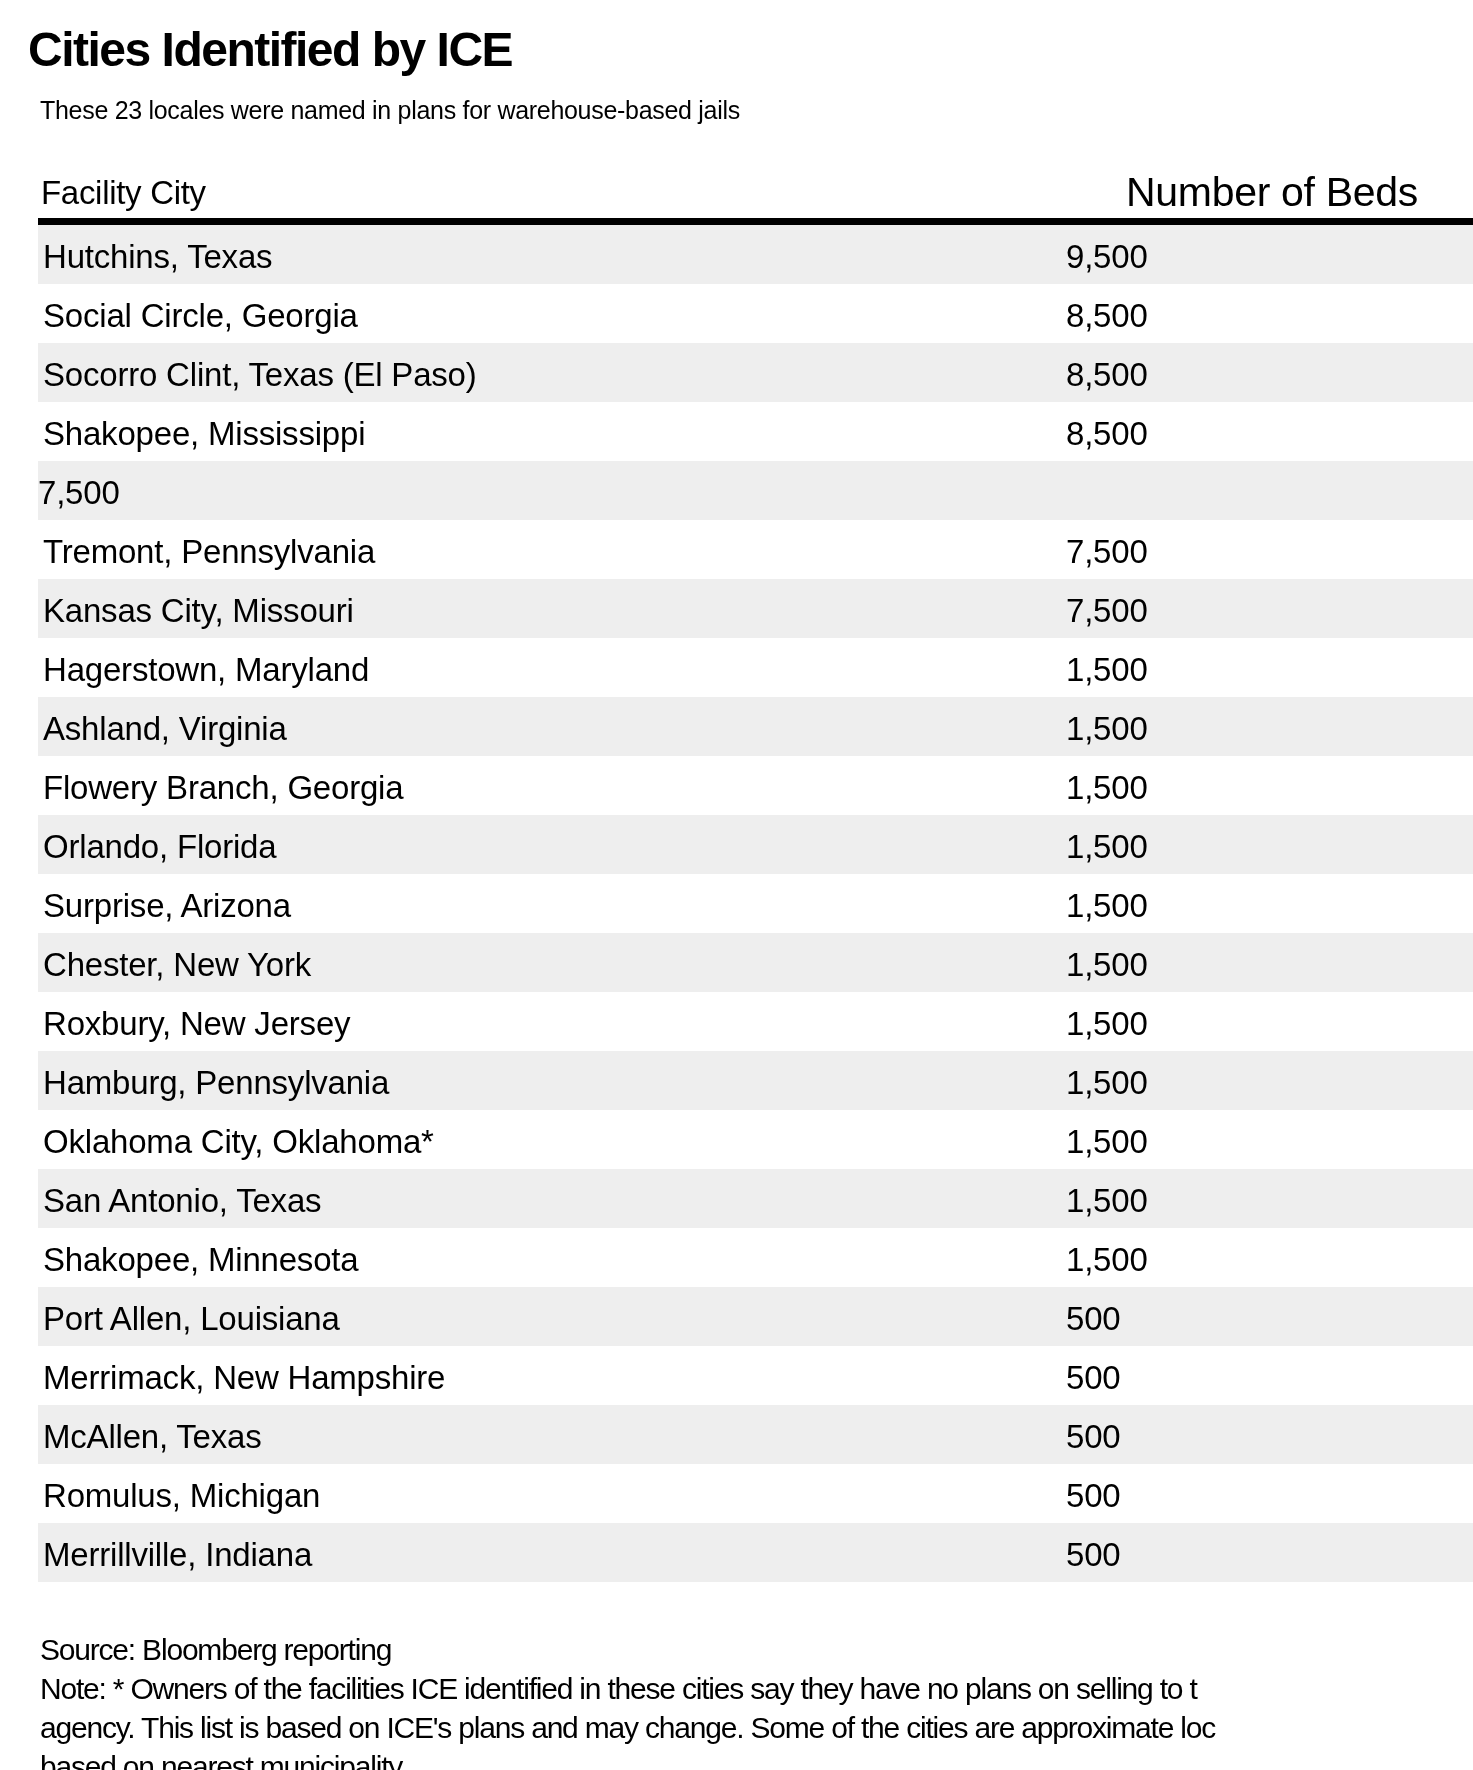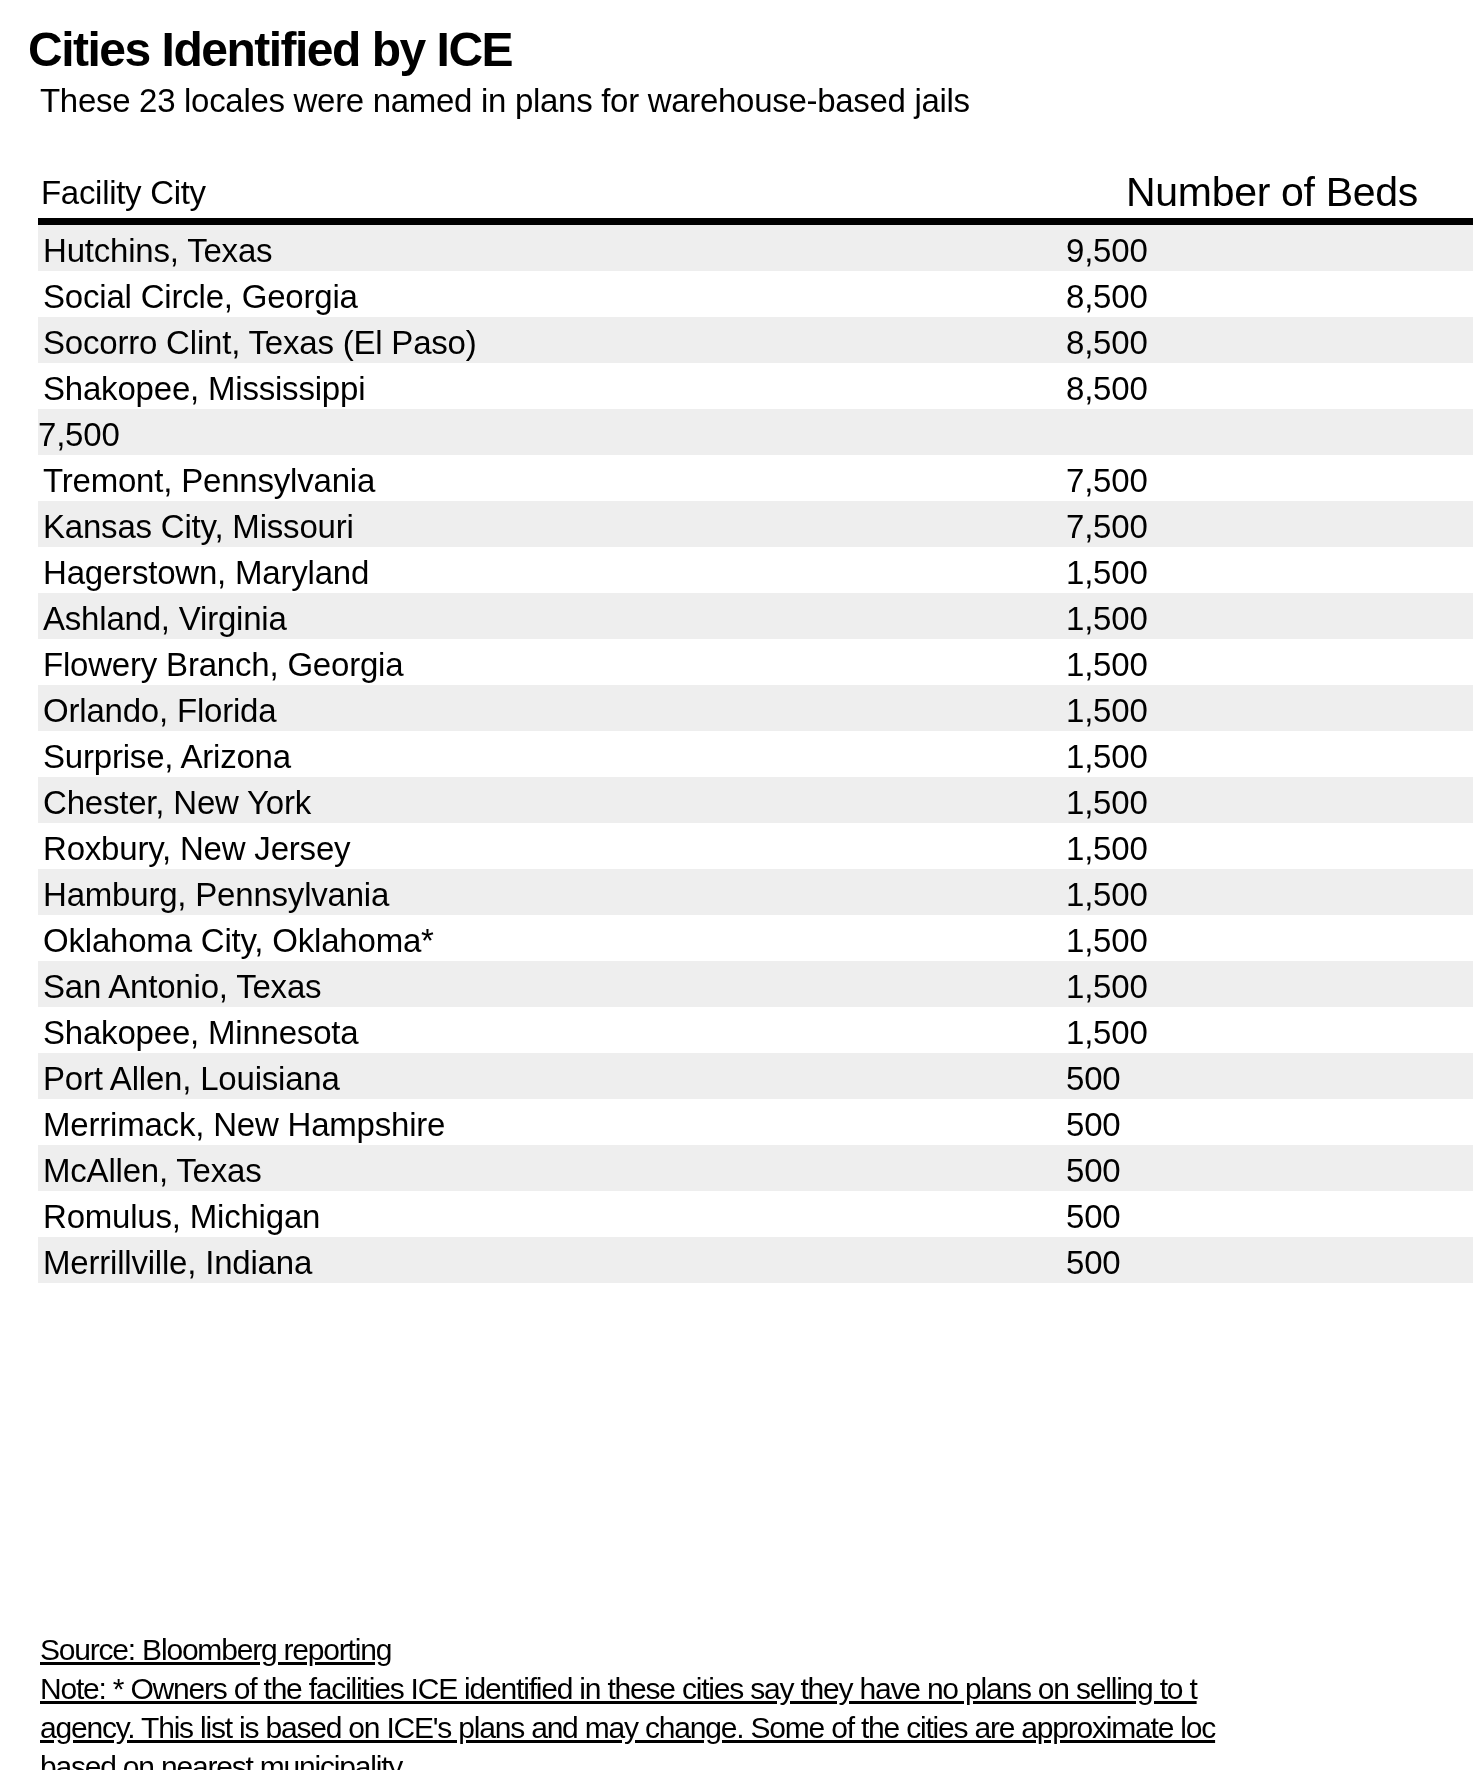--- a/index.html
+++ b/index.html
@@ -17,22 +17,22 @@
     left: 28px;
     top: 26px;
     font-size: 48px;
     font-weight: 700;
     line-height: 48px;
     letter-spacing: -1.5px;
   }
   .subtitle {
     position: absolute;
     left: 40px;
-    top: 83px;
-    font-size: 33px;
+    top: 93px;
+    font-size: 25px;
     line-height: 35px;
     letter-spacing: -0.3px;
   }
   .head-city {
     position: absolute;
     left: 41px;
     top: 176px;
     font-size: 33px;
     font-weight: 400;
     line-height: 33px;
@@ -55,21 +55,21 @@
     height: 7px;
     background: var(--color-rule, #000000);
   }
   .tbody {
     position: absolute;
     left: 38px;
     top: 225px;
     width: 1435px;
   }
   .row {
-    height: 46px;
+    height: 59px;
     display: flex;
     align-items: center;
     box-sizing: border-box;
     padding-top: 5px;
     font-size: 33px;
     letter-spacing: -0.2px;
   }
   .row:nth-child(odd) { background: var(--color-stripe, #eeeeee); }
   .row .city {
     flex: none;
@@ -83,21 +83,21 @@
   }
   .footer {
     position: absolute;
     left: 40px;
     top: 1630px;
     font-size: 30px;
     line-height: 39px;
     letter-spacing: -1.2px;
     white-space: nowrap;
   }
-  .footer div { white-space: nowrap; text-decoration: underline; }
+  .footer div { white-space: nowrap; }
 </style>
 </head>
 <body>
 
 <div class="title">Cities Identified by ICE</div>
 <div class="subtitle">These 23 locales were named in plans for warehouse-based jails</div>
 
 <div class="head-city">Facility City</div>
 <div class="head-beds">Number of Beds</div>
 <div class="rule"></div>

